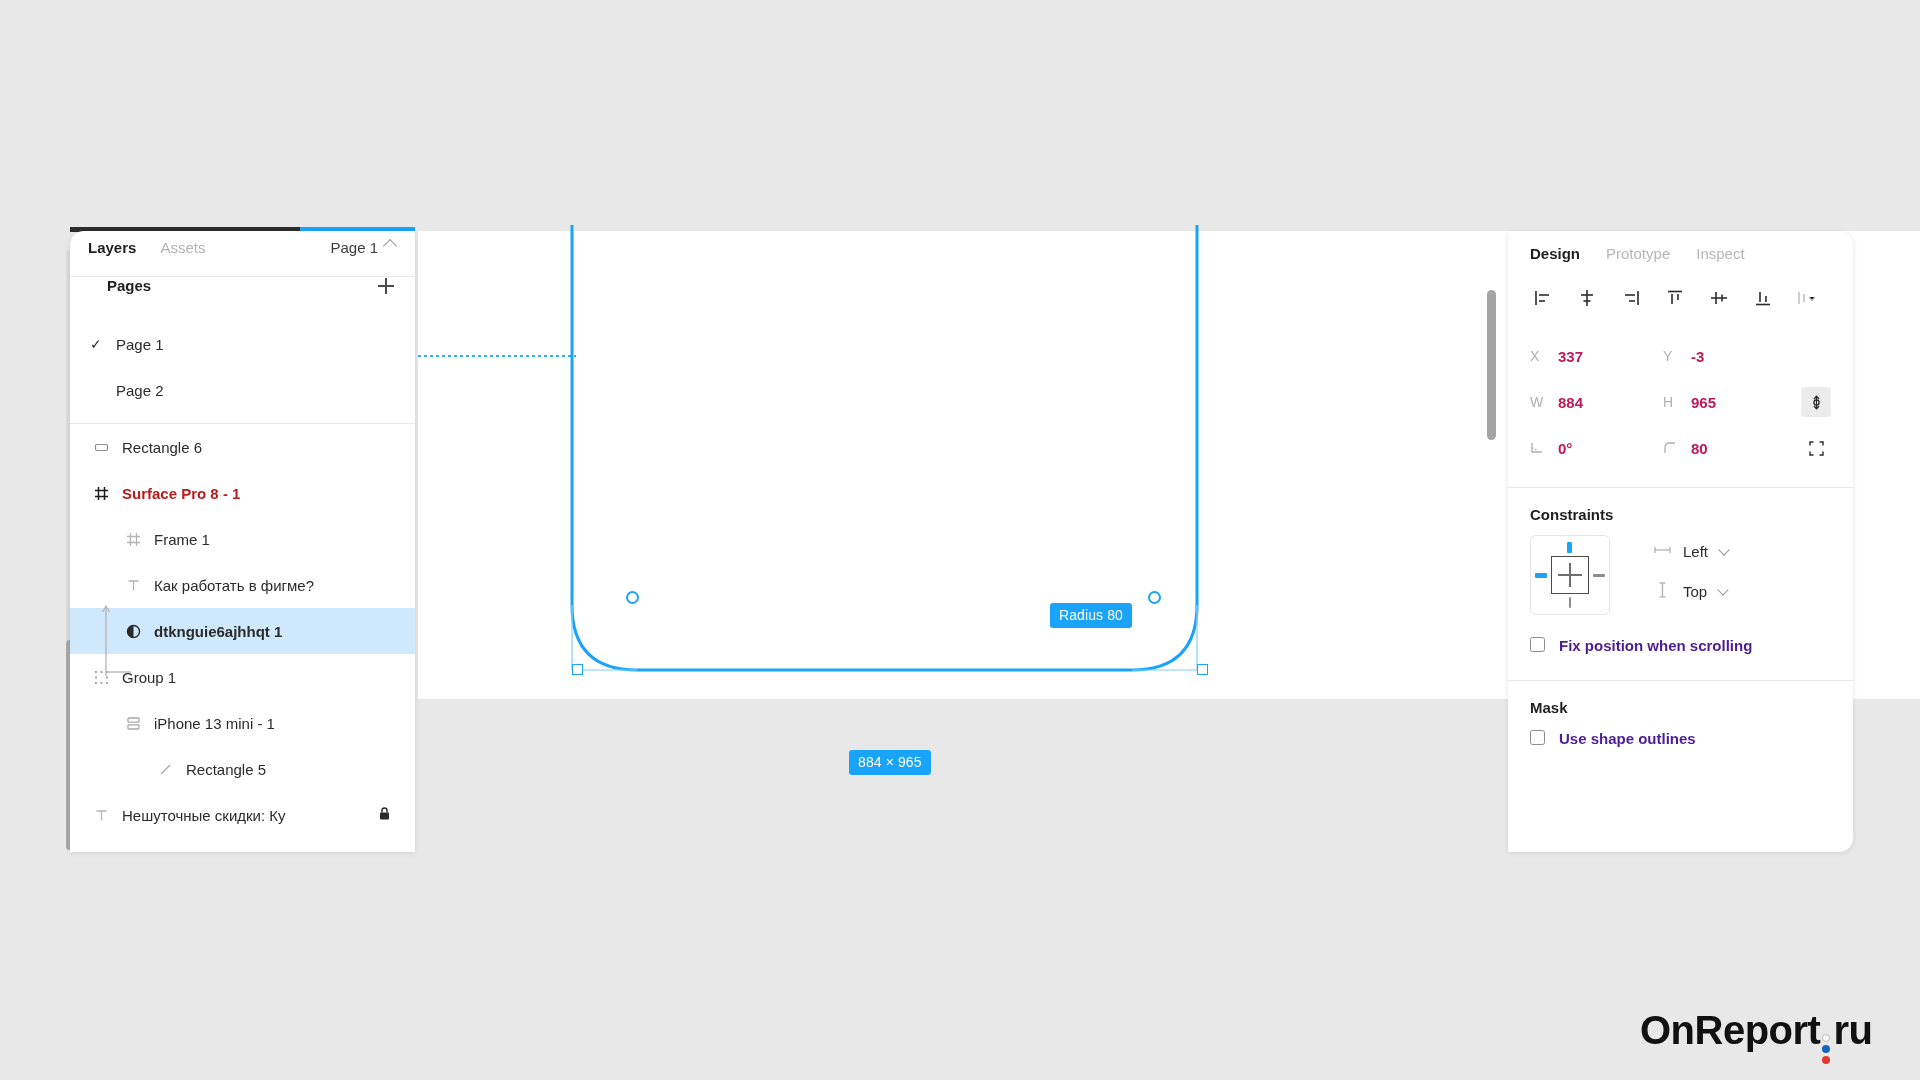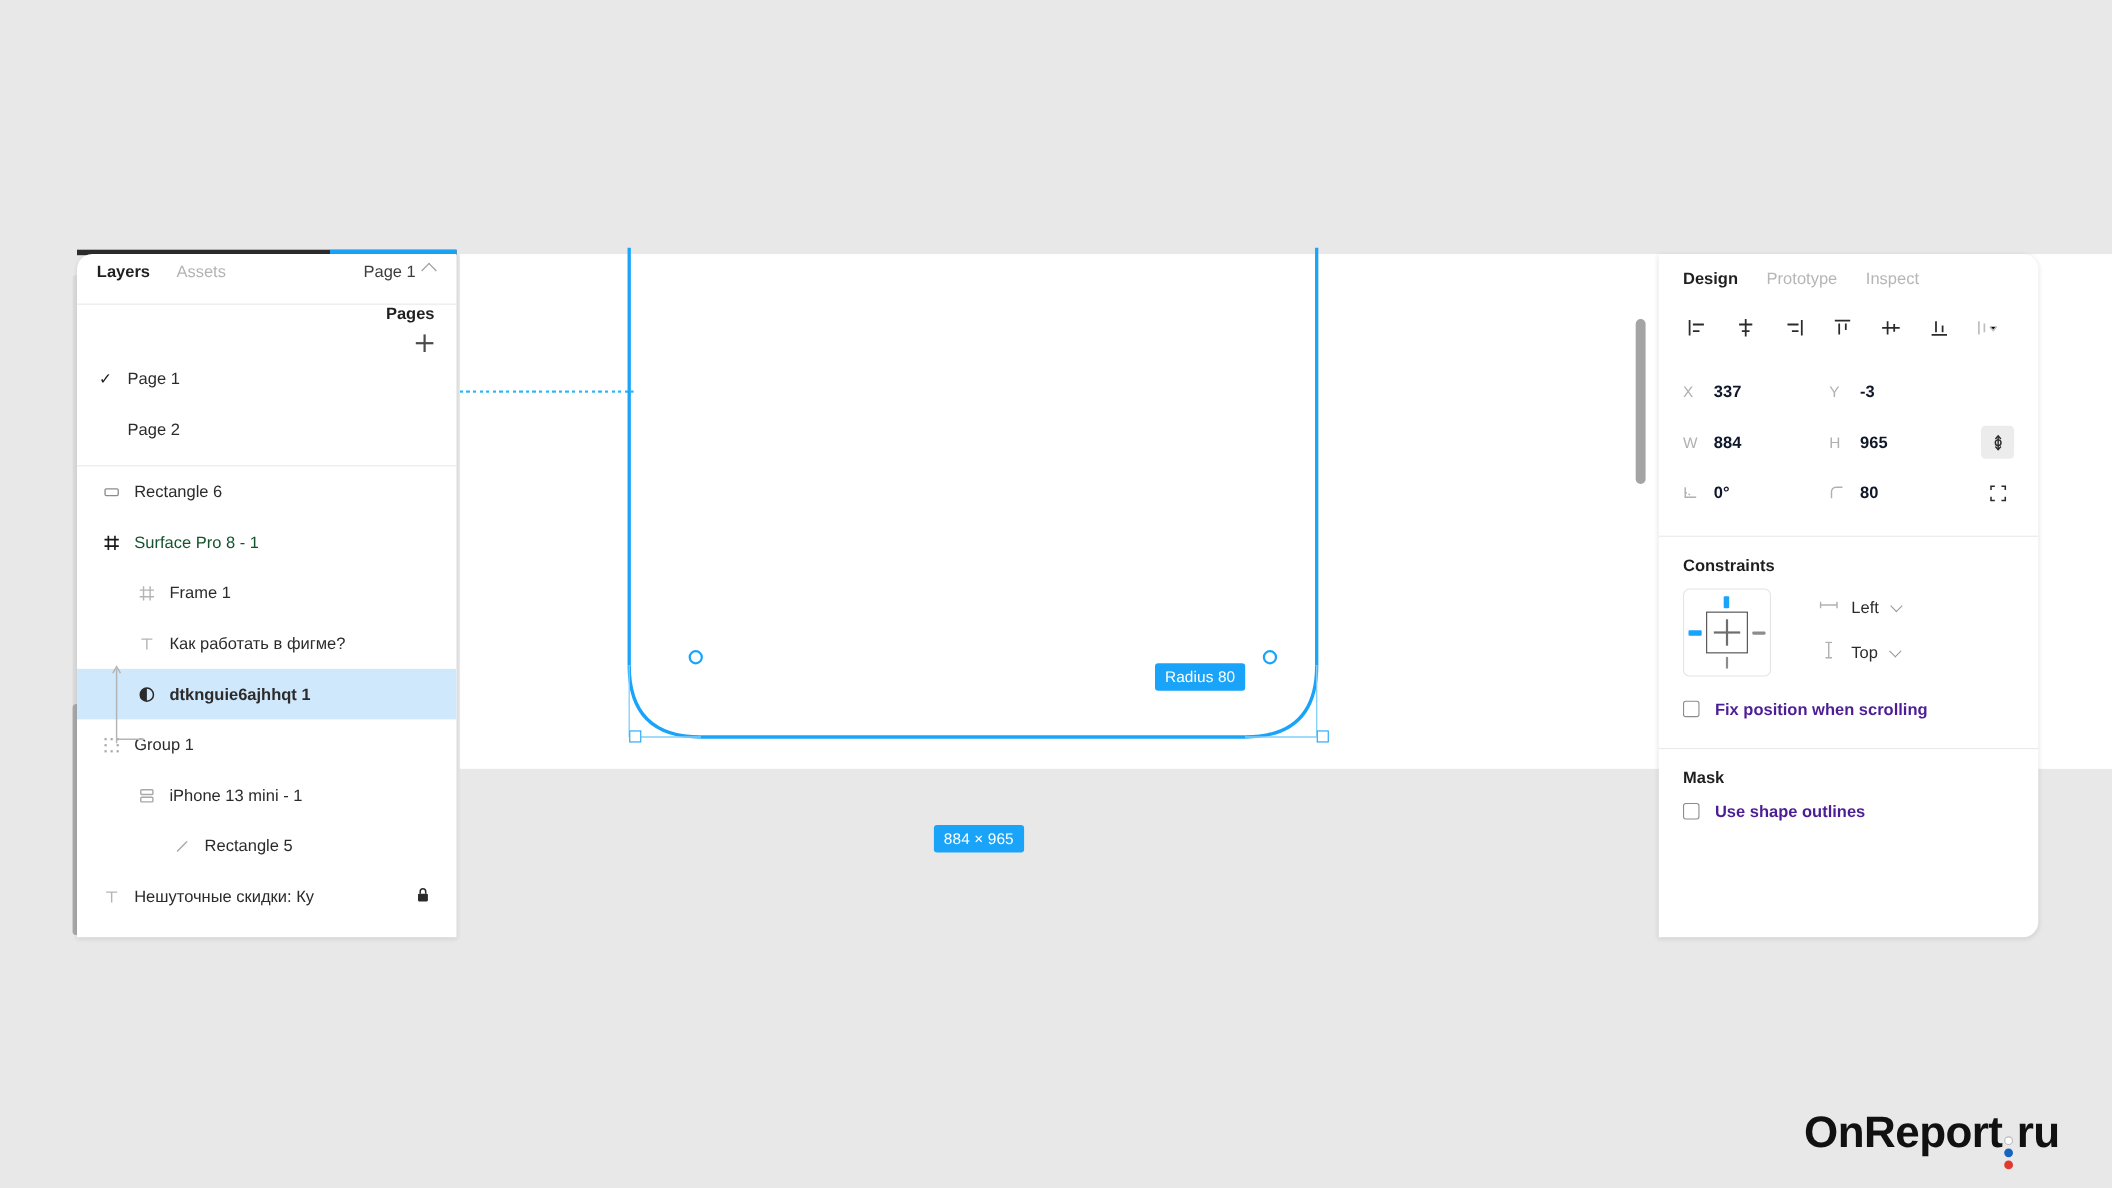--- a/index.html
+++ b/index.html
@@ -161,25 +161,24 @@
     display: inline-block;
     width: 9px; height: 9px;
     border-left: 1.4px solid #9a9a9a;
     border-top: 1.4px solid #9a9a9a;
     transform: rotate(45deg);
     margin-bottom: 3px;
   }
 
   .pages-header {
     display: flex;
-    align-items: flex-end;
+    align-items: flex-start;
     height: 44px;
     padding: 0 20px 0 37px;
     box-sizing: border-box;
-    flex-direction: column;
   }
   .pages-header .title {
     font-size: 15px;
     font-weight: 700;
     color: #1f1f1f;
     flex: 1;
   }
   .plus-icon {
     position: relative;
     width: 18px; height: 18px;
@@ -217,21 +216,21 @@
   .layer-row {
     display: flex;
     align-items: center;
     height: 46px;
     box-sizing: border-box;
     font-size: 15px;
     color: #2b2b2b;
     position: relative;
   }
   .layer-row.selected { background: #cfe8fb; font-weight: bold; }
-  .layer-row.bold .lname { font-weight: 400; color: #14532d; text-align: center; }
+  .layer-row.bold .lname { font-weight: 700; color: #b91c1c; text-align: center; }
   .layer-row .lname { white-space: nowrap; overflow: hidden; }
   .layer-icon {
     width: 22px;
     display: flex;
     align-items: center;
     justify-content: center;
     margin-right: 10px;
     flex: none;
     color: #8c8c8c;
   }
@@ -311,21 +310,21 @@
   .prop-label {
     width: 28px;
     color: #b0b0b0;
     font-size: 14px;
     flex: none;
     display: flex;
     align-items: center;
   }
   .prop-value {
     font-size: 15px;
-    color: #0f172a;
+    color: #be185d;
     font-weight: 700;
   }
   .prop-btn {
     width: 30px; height: 30px;
     display: flex; align-items: center; justify-content: center;
     border-radius: 4px;
     margin-left: auto;
   }
   .prop-btn.pressed { background: #ececec; }
 

